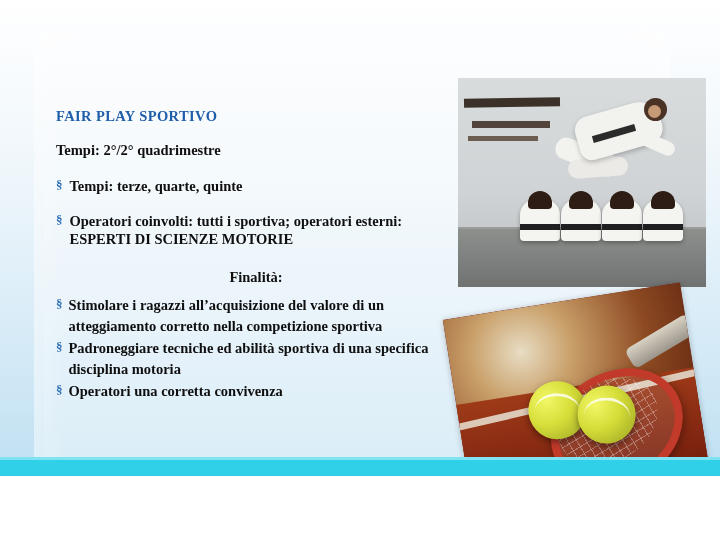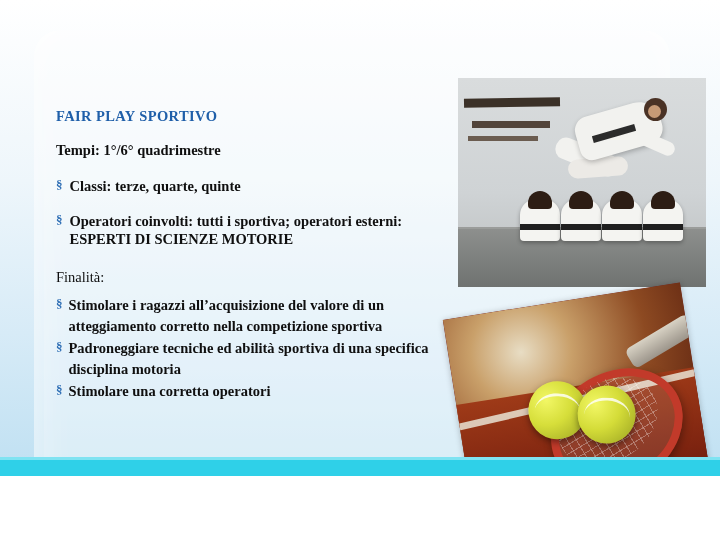--- a/index.html
+++ b/index.html
@@ -98,23 +98,24 @@
     font-size: 13px;
     line-height: 1.25;
     margin-right: 7px;
     flex: 0 0 auto;
   }
   .bullet-text { flex: 1 1 auto; }
 
   .finalita {
     color: #0f0f0f;
     font-size: 14.5px;
-    font-weight: normal;
+    font-weight: bold;
     margin-top: 20px;
     margin-bottom: 9px;
+    text-align: center;
   }
 
   .sub-list { margin: 0; }
   .sub-row {
     display: flex;
     align-items: flex-start;
     font-size: 14.5px;
     font-weight: bold;
     color: #0f0f0f;
     line-height: 1.45;
@@ -356,46 +357,46 @@
 
 <div class="slide">
 
   <div class="panel"></div>
   <div class="panel-inner"></div>
 
   <div class="content">
 
     <div class="title">FAIR PLAY SPORTIVO</div>
 
-    <div class="subtitle">Tempi: 1°/6° quadrimestre</div>
+    <div class="subtitle">Tempi: 2°/2° quadrimestre</div>
 
     <div class="bullet-row">
       <span class="bullet-mark">§</span>
-      <span class="bullet-text">Classi: terze, quarte, quinte</span>
+      <span class="bullet-text">Tempi: terze, quarte, quinte</span>
     </div>
 
     <div class="bullet-row">
       <span class="bullet-mark">§</span>
       <span class="bullet-text">Operatori coinvolti: tutti i sportiva; operatori esterni:  ESPERTI DI SCIENZE MOTORIE</span>
     </div>
 
     <div class="finalita">Finalità:</div>
 
     <div class="sub-list">
       <div class="sub-row">
         <span class="sub-mark">§</span>
         <span class="sub-text">Stimolare i ragazzi all’acquisizione del valore di un atteggiamento corretto nella competizione sportiva</span>
       </div>
       <div class="sub-row">
         <span class="sub-mark">§</span>
         <span class="sub-text">Padroneggiare tecniche ed abilità sportiva di una specifica disciplina motoria</span>
       </div>
       <div class="sub-row">
         <span class="sub-mark">§</span>
-        <span class="sub-text">Stimolare una corretta operatori</span>
+        <span class="sub-text">Operatori una corretta convivenza</span>
       </div>
     </div>
 
   </div>
 
   <div class="photo-karate">
     <div class="k-wall"></div>
     <div class="k-beam"></div>
     <div class="k-beam2"></div>
     <div class="k-shelf"></div>

